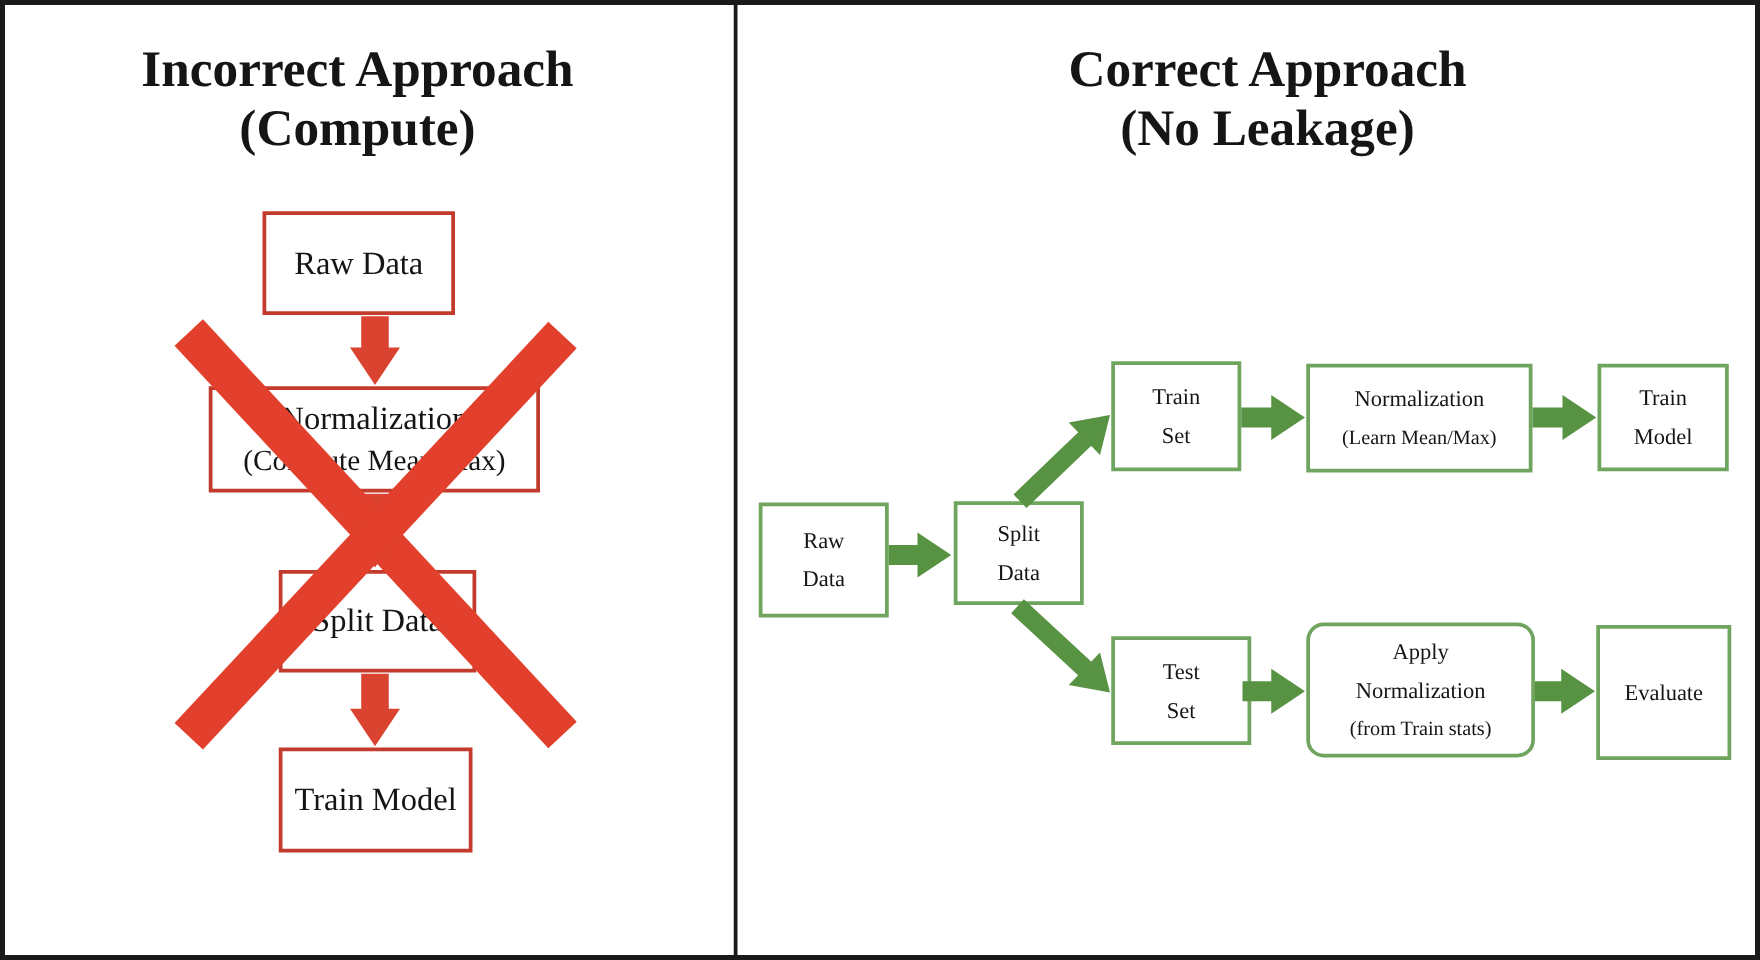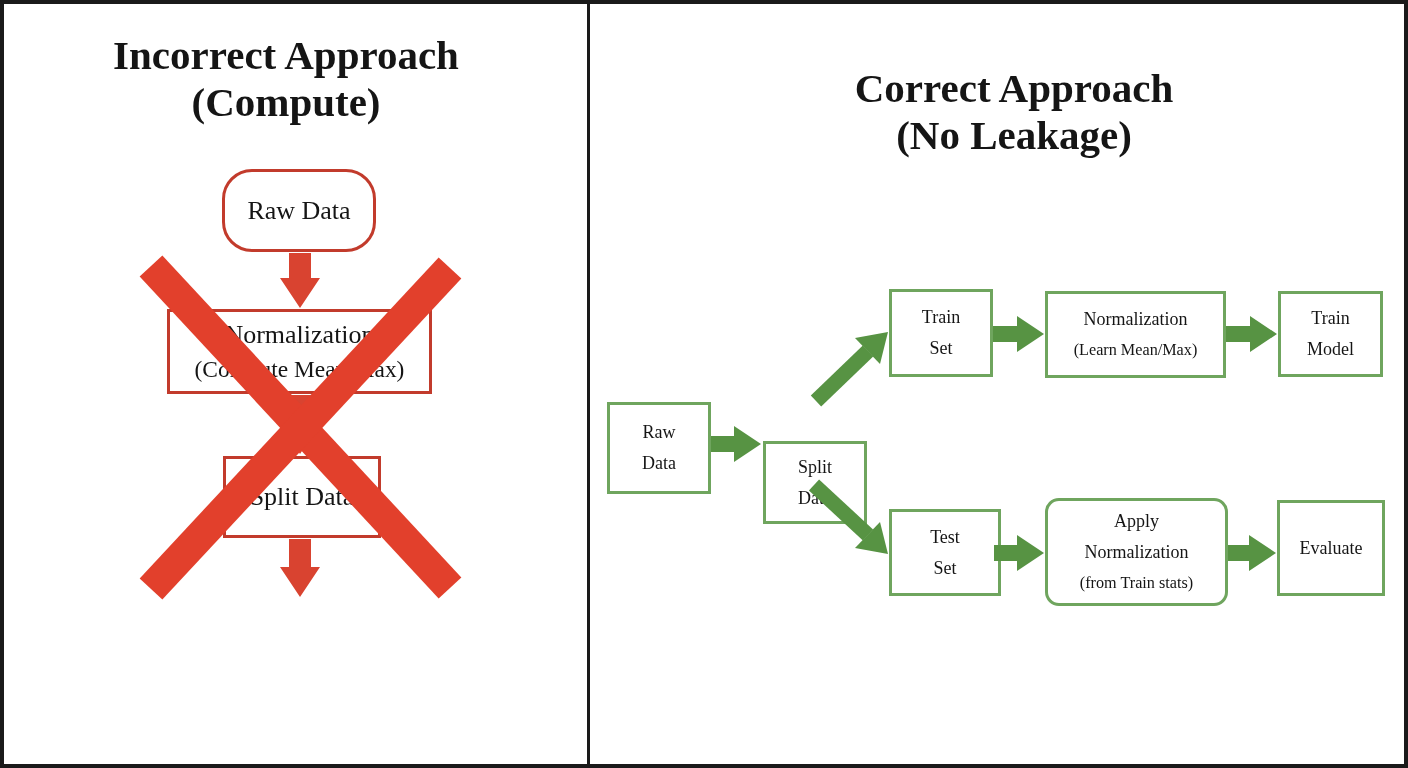--- a/index.html
+++ b/index.html
@@ -13,21 +13,21 @@
     background:var(--background); border:4px solid var(--panel-border);
     font-family:Liberation Serif, serif; color:var(--text);
     overflow:hidden;
   }
   .divider{position:absolute; top:0; bottom:0; left:583px; width:3px; background:var(--panel-border);}
   .panel-title{
     position:absolute; text-align:center; font-weight:bold; font-size:41px; line-height:47px;
     color:var(--text); letter-spacing:0px;
   }
   .panel-title.left{left:57px; top:28px; width:450px;}
-  .panel-title.right{left:790px; top:28px; width:440px;margin-top:33px;}
+  .panel-title.right{left:790px; top:28px; width:440px;}
   .box{
     position:absolute; box-sizing:border-box; background:#fff;
     display:flex; align-items:center; justify-content:center; text-align:center;
   }
   .box.red{border:3px solid var(--red-box-border);}
   .box.green{border:3px solid var(--green-box-border);}
   .box-label{width:100%;}
   .left-box .box-label{font-size:26px; line-height:34px;}
   .right-box .box-label{font-size:18px; line-height:31px;}
   .box-label .paren{font-size:0.9em;}
@@ -42,44 +42,49 @@
 
   <div class="panel-title left">
       <div>Incorrect Approach</div>
       <div class="paren">(Compute)</div>
     </div>
   <div class="panel-title right">
       <div>Correct Approach</div>
       <div class="paren">(No Leakage)</div>
     </div>
 
-  <div class="box red left-box" style="left:218px;top:165px;width:154px;height:83px;border-radius:30px;">
+  <div class="box red left-box" style="left:206px;top:165px;width:154px;height:83px;">
     <div class="box-label">
         <div>Raw Data</div>
       </div>
   </div>
   <div class="box red left-box" style="left:163px;top:305px;width:265px;height:85px;">
     <div class="box-label">
         <div>Normalization</div>
         <div class="paren">(Compute Mean/Max)</div>
       </div>
   </div>
   <div class="box red left-box" style="left:219px;top:452px;width:158px;height:82px;">
     <div class="box-label">
         <div>Split Data</div>
       </div>
   </div>
+  <div class="box red left-box" style="left:219px;top:594px;width:155px;height:84px;">
+    <div class="box-label">
+        <div>Train Model</div>
+      </div>
+  </div>
 
   <div class="box green right-box" style="left:603px;top:398px;width:104px;height:92px;">
     <div class="box-label">
         <div>Raw</div>
         <div>Data</div>
       </div>
   </div>
-  <div class="box green right-box" style="left:759px;top:397px;width:104px;height:83px;margin-top:40px;">
+  <div class="box green right-box" style="left:759px;top:397px;width:104px;height:83px;">
     <div class="box-label">
         <div>Split</div>
         <div>Data</div>
       </div>
   </div>
   <div class="box green right-box" style="left:885px;top:285px;width:104px;height:88px;">
     <div class="box-label">
         <div>Train</div>
         <div>Set</div>
       </div>
@@ -102,21 +107,21 @@
         <div>Set</div>
       </div>
   </div>
   <div class="box green right-box" style="left:1041px;top:494px;width:183px;height:108px;border-radius:14px;">
     <div class="box-label">
         <div>Apply</div>
         <div>Normalization</div>
         <div class="paren">(from Train stats)</div>
       </div>
   </div>
-  <div class="box green right-box" style="left:1273px;top:496px;width:108px;height:96px;">
+  <div class="box green right-box" style="left:1273px;top:496px;width:108px;height:108px;">
     <div class="box-label">
         <div>Evaluate</div>
       </div>
   </div>
 
   <svg class="overlay" width="1408" height="768" viewBox="0 0 1408 768">
 
     <polygon points="285,249 307,249 307,274 316,274 296,304 276,274 285,274" fill="var(--red-arrow)"></polygon>
     <polygon points="285,391 307,391 307,420 316,420 296,450 276,420 285,420" fill="var(--red-arrow)"></polygon>
     <polygon points="285,535 307,535 307,563 316,563 296,593 276,563 285,563" fill="var(--red-arrow)"></polygon>

